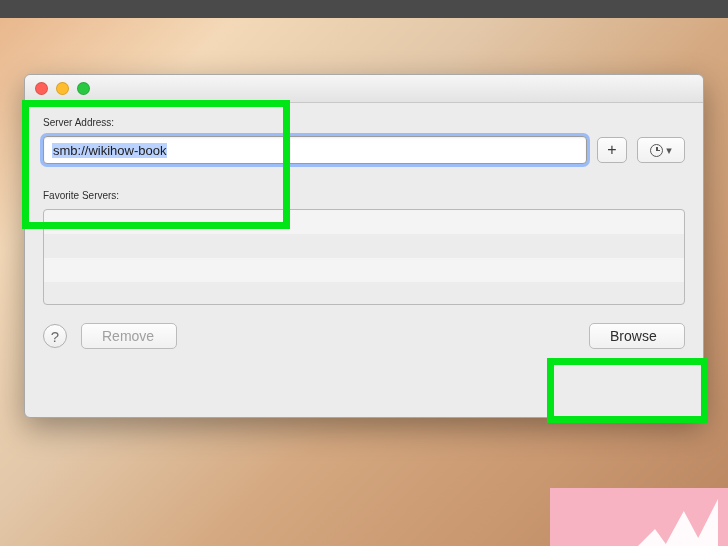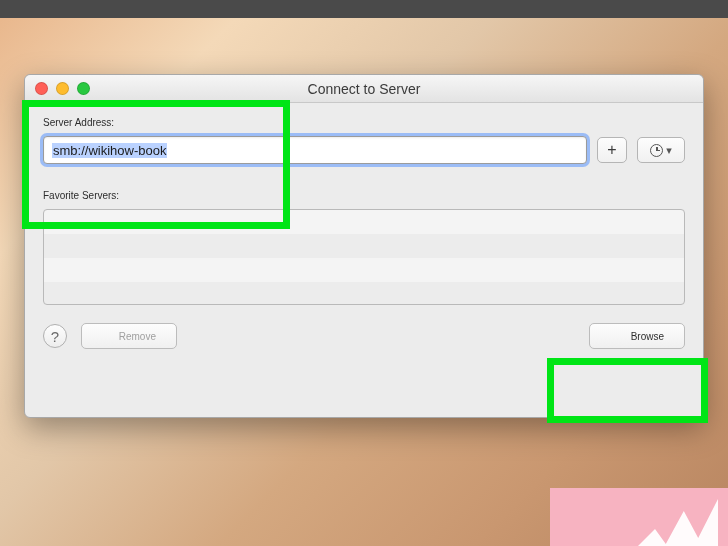--- a/index.html
+++ b/index.html
@@ -84,22 +84,22 @@
     border: 1px solid #b0b0b0;
     background: linear-gradient(#fdfdfd,#ededed);
     display:flex; align-items:center; justify-content:center;
     font-size: 15px; color:#6a6a6a;
   }
   .btn {
     height: 26px; padding: 0 20px;
     border: 1px solid #bcbcbc;
     background: linear-gradient(#fdfdfd,#f0f0f0);
     border-radius: 5px;
-    font-size: 10px; color: #2d2d2d;
-    display:flex; align-items:center; justify-content:flex-end;
+    font-size: 14px; color: #2d2d2d;
+    display:flex; align-items:center; justify-content:flex-start;
     min-width: 96px;
   }
   .btn.disabled { color: #a0a0a0; }
   .spacer { flex: 1; }
   .btn.primary {
     background: linear-gradient(#4aa3ff,#1177ef);
     border: 1px solid #0a5fd0;
     color: #fff;
     min-width: 110px;
   }
@@ -128,21 +128,20 @@
 
 <div class="desktop-top"></div>
 
 <div class="window">
   <div class="titlebar">
     <div class="traffic">
       <div class="tl red"></div>
       <div class="tl yellow"></div>
       <div class="tl green"></div>
     </div>
-    <div class="title">Connect to Server</div>
   </div>
 
   <div class="content">
     <div class="label">Server Address:</div>
 
     <div class="row-addr">
       <div class="addr-input">
         <span class="addr-text">smb://wikihow-book</span>
       </div>
       <div class="sq-btn plus-btn">

